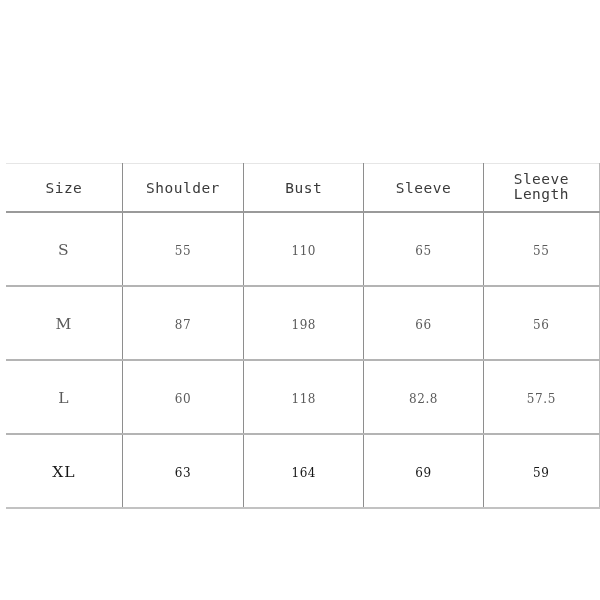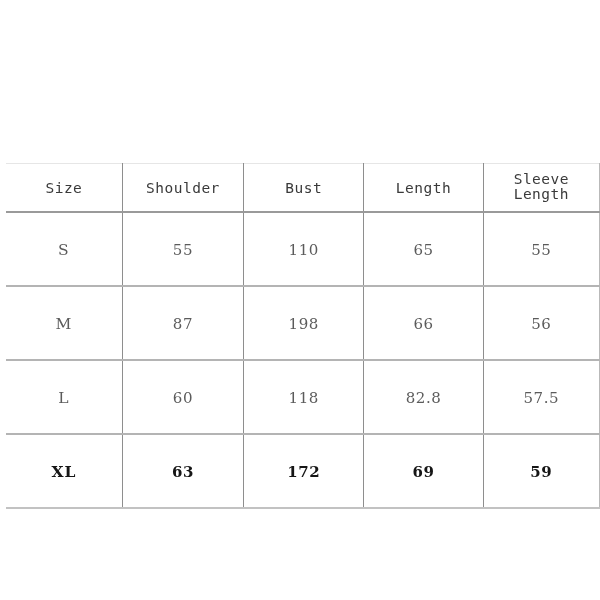--- a/index.html
+++ b/index.html
@@ -74,34 +74,34 @@
   .hdr-text {
     font-family: "DejaVu Sans Mono", "Liberation Mono", monospace;
     font-size: 14.5px;
     letter-spacing: 0.5px;
     color: #3a3a3a;
     display: inline-block;
     line-height: 1;
   }
   .cell-text {
     font-family: "DejaVu Serif", "Liberation Serif", serif;
-    font-size: 15px;
+    font-size: 12px;
     letter-spacing: 0.6px;
     color: #5b5b5b;
     display: inline-block;
     line-height: 1;
   }
   .cell-text.size-label {
     font-size: 15.5px;
     letter-spacing: 1px;
   }
   
   tr.row-emphasis .cell-text {
     color: #161616;
-    font-weight: bold;
+    font-weight: normal;
   }
 </style>
 </head>
 <body>
 
 <div class="canvas">
 
   <div class="size-table-wrap">
     <table class="size-table">
       <colgroup>
@@ -117,21 +117,21 @@
           <td class="vdiv">
             <span class="hdr-text">Size</span>
           </td>
           <td class="vdiv">
             <span class="hdr-text">Shoulder</span>
           </td>
           <td class="vdiv">
             <span class="hdr-text">Bust</span>
           </td>
           <td class="vdiv">
-            <span class="hdr-text">Length</span>
+            <span class="hdr-text">Sleeve</span>
           </td>
           <td class="vend">
             <span class="hdr-text">Sleeve Length</span>
           </td>
         </tr>
 
         <tr class="row-data">
           <td class="vdiv">
             <span class="cell-text size-label">S</span>
           </td>
@@ -186,21 +186,21 @@
         </tr>
 
         <tr class="row-data row-last row-emphasis">
           <td class="vdiv">
             <span class="cell-text size-label">XL</span>
           </td>
           <td class="vdiv">
             <span class="cell-text">63</span>
           </td>
           <td class="vdiv">
-            <span class="cell-text">172</span>
+            <span class="cell-text">164</span>
           </td>
           <td class="vdiv">
             <span class="cell-text">69</span>
           </td>
           <td class="vend">
             <span class="cell-text">59</span>
           </td>
         </tr>
 
       </tbody>

